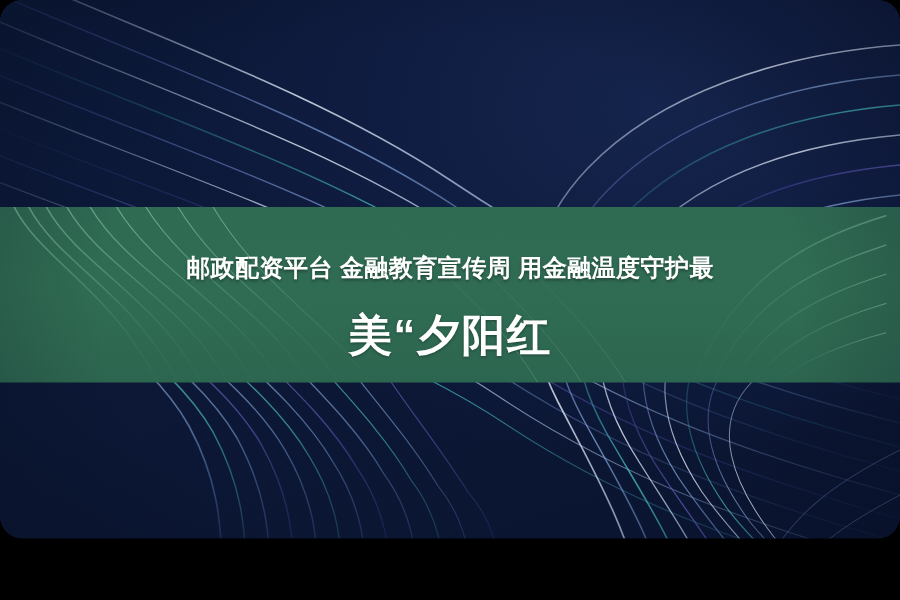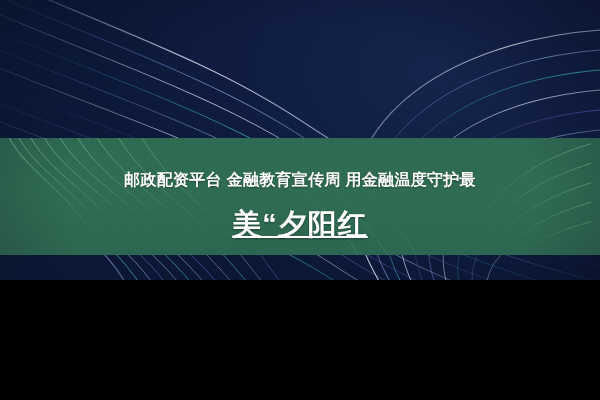--- a/index.html
+++ b/index.html
@@ -55,28 +55,27 @@
     color: #ffffff;
     font-weight: 700;
     font-size: 29px;
     line-height: 44px;
     letter-spacing: 0.3px;
     white-space: nowrap;
     text-shadow: 0 1px 2px rgba(0,0,0,0.35);
   }
   .headline.line2 {
     letter-spacing: 1px;
-    text-decoration: underline;
   }
   svg { display: block; }
 </style>
 </head>
 <body>
 
-<div id="banner" style="width: 600px; height: 280px;">
+<div id="banner" style="width: 600px; height: 359px; border-radius: 15px;">
 
   <div class="layer" id="bg-base"></div>
 
   <div class="layer">
     <svg width="600" height="400" viewBox="0 0 600 400" xmlns="http://www.w3.org/2000/svg">
       <defs>
         <linearGradient id="gWhite" x1="0" y1="0" x2="1" y2="1">
           <stop offset="0%" stop-color="#b9cdf0" stop-opacity="0.10"></stop>
           <stop offset="35%" stop-color="#e8eefc" stop-opacity="0.80"></stop>
           <stop offset="72%" stop-color="#9fc0ea" stop-opacity="0.55"></stop>

